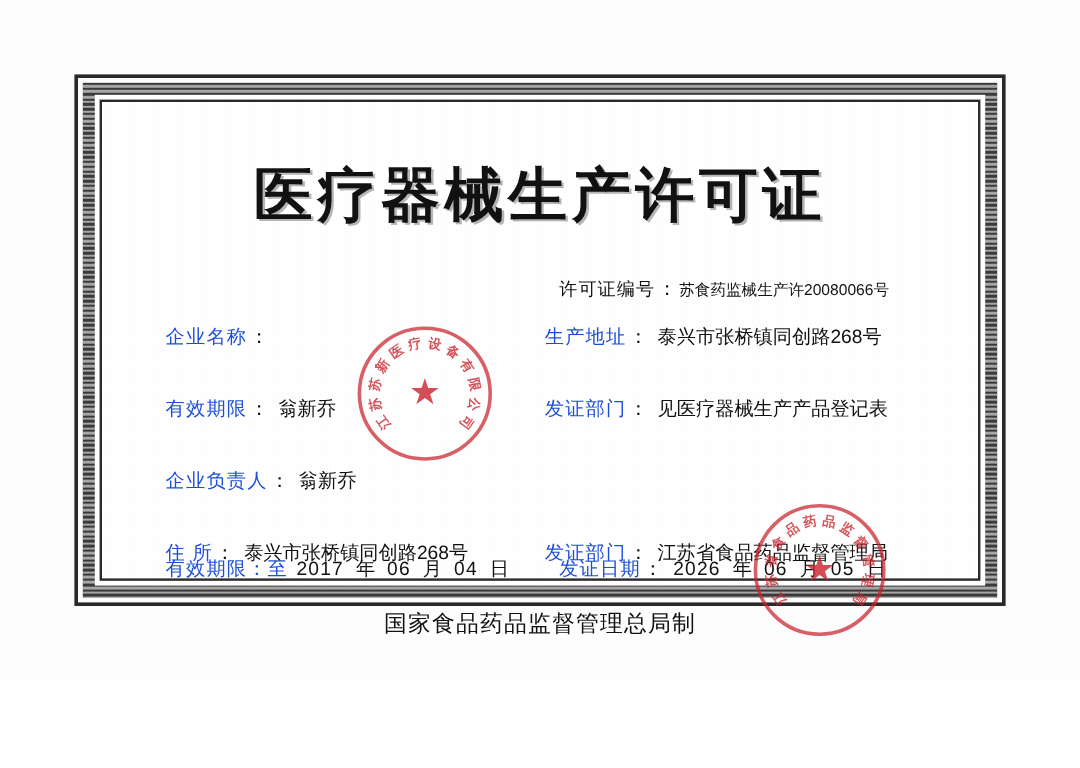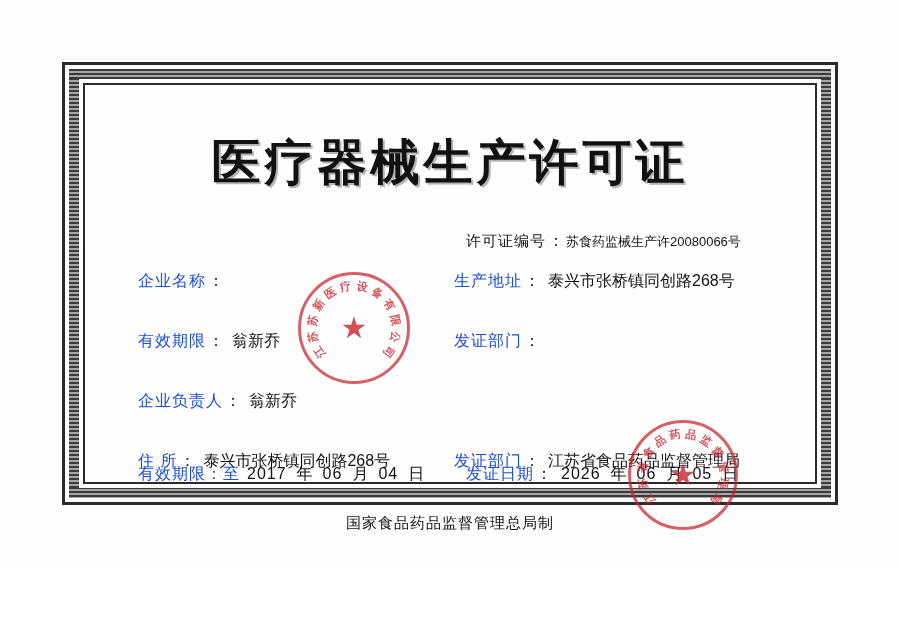--- a/index.html
+++ b/index.html
@@ -152,21 +152,21 @@
   .date-cell.right { left: 380px; }
   .date-cell .num { margin: 0 7px; letter-spacing: 1px; }
   .date-cell .unit { margin: 0 3px; }
 
   .footer {
     position: absolute;
     left: 0;
     right: 0;
     bottom: -52px;
     text-align: center;
-    font-size: 15px;
+    font-size: 19px;
     color: #111;
     letter-spacing: 1px;
   }
 
   
   .seal {
     position: absolute;
     border-radius: 50%;
     border: 3px solid rgba(200, 35, 45, 0.72);
     color: rgba(200, 35, 45, 0.78);
@@ -241,20 +241,21 @@
 
       <div class="row">
         <div class="cell left">
           <span class="label">有效期限</span>
           <span class="colon">：</span>
           <span class="value">翁新乔</span>
         </div>
         <div class="cell right">
           <span class="label">发证部门</span>
           <span class="colon">：</span>
+          <span class="value">见医疗器械生产产品登记表</span>
         </div>
       </div>
 
       <div class="row">
         <div class="cell left">
           <span class="label">企业负责人</span>
           <span class="colon">：</span>
           <span class="value">翁新乔</span>
         </div>
       </div>

